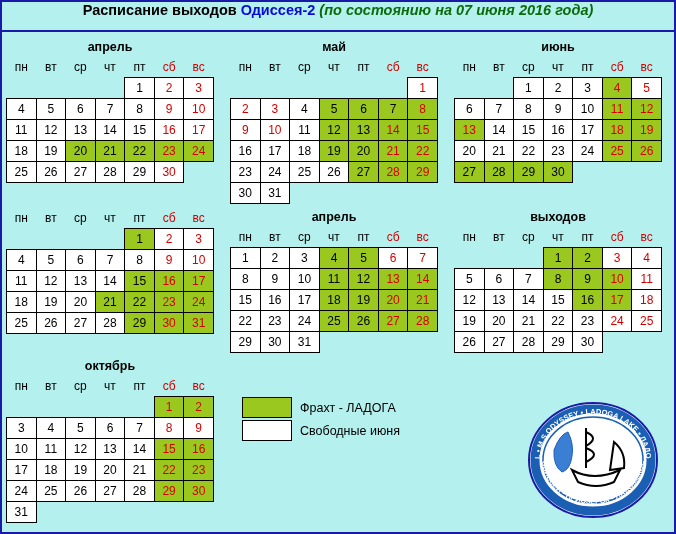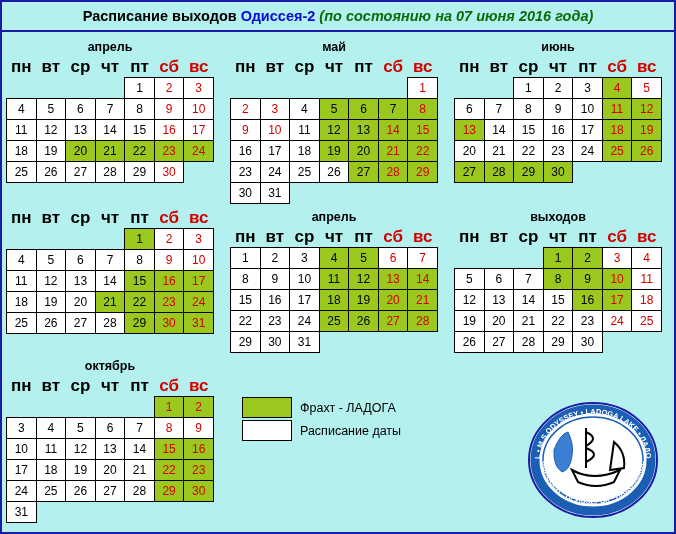--- a/index.html
+++ b/index.html
@@ -11,21 +11,21 @@
   }
   #page{
     position:relative;
     width:676px;height:534px;
     box-sizing:border-box;
     border:2px solid #1a1aa8;
     background:#b3f0ee;
   }
   .title-bar{
     height:28px;
-    display:flex;align-items:center;justify-content:center;
+    display:flex;align-items:flex-start;justify-content:center;
     border-bottom:2px solid #1a1aa8;
     background:#b3f0ee;
   }
   .title-text{
     font-size:14.5px;font-weight:bold;color:#000;white-space:nowrap;
   }
   .title-text .ship{color:#0b0bd6;}
   .title-text .date{color:#0b6b0b;font-style:italic;}
   .title-text .mainpart{font-style:normal;}
 
@@ -59,22 +59,22 @@
   table.cal-table th, table.cal-table td{
     width:29px;height:20px;
     text-align:center;
     vertical-align:middle;
     font-size:12px;
     padding:0;
     color:#000;
   }
   table.cal-table th{
     border:none;
-    font-weight:bold;
-    font-size:17px;
+    font-weight:normal;
+    font-size:12px;
   }
   table.cal-table th.we{color:#d40000;}
   table.cal-table td{
     border:1px solid #000;
     background:#ffffff;
   }
   table.cal-table td.empty{
     border:none;
     background:transparent;
   }
@@ -589,21 +589,21 @@
       </div>
     </div>
 
   <div class="legend">
     <div class="legend-row">
       <div class="swatch green"></div>
       <div>Фрахт - ЛАДОГА</div>
     </div>
     <div class="legend-row">
       <div class="swatch white"></div>
-      <div>Расписание даты</div>
+      <div>Свободные июня</div>
     </div>
   </div>
 
   <div class="logo">
     <svg width="134" height="124" viewBox="0 0 134 124">
       <ellipse cx="67" cy="62" rx="64" ry="57" fill="#ffffff" stroke="#1a1aa8" stroke-width="2"></ellipse>
       <ellipse cx="67" cy="62" rx="58" ry="51" fill="none" stroke="#1a5fb4" stroke-width="9"></ellipse>
       <ellipse cx="67" cy="62" rx="50" ry="43" fill="#ffffff" stroke="#1a5fb4" stroke-width="1.5"></ellipse>
       <path d="M28 52 q6 -16 14 -18 q6 12 4 24 q-2 14 -10 16 q-9 -6 -8 -22 z" fill="#3b7fd4" stroke="#1a5fb4" stroke-width="1"></path>
       <path d="M60 30 L60 70 M60 34 q14 6 0 14 M60 50 q16 6 0 14" fill="none" stroke="#000" stroke-width="2"></path>

